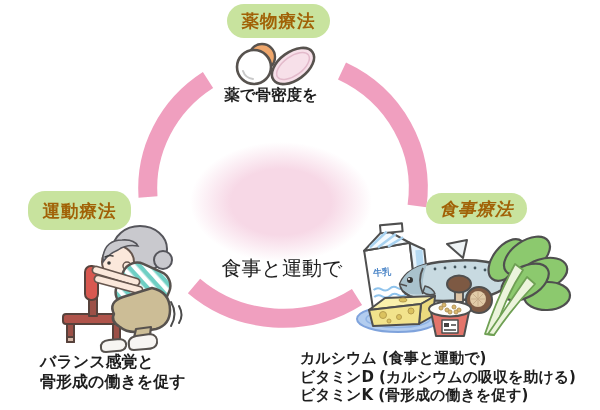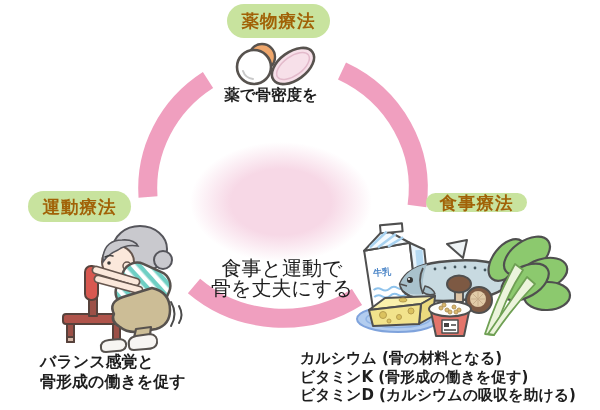--- a/index.html
+++ b/index.html
@@ -7,22 +7,22 @@
          font-family:"DejaVu Sans","Liberation Sans",sans-serif;color:var(--text,#1E1E1E);}
   .abs{position:absolute;}
   svg{position:absolute;overflow:visible;}
   .ring-path{fill:none;stroke:var(--ring-pink,#F09FBF);stroke-width:19;stroke-linecap:butt;}
   .blob{position:absolute;left:190px;top:142px;width:182px;height:120px;border-radius:50%;
         background:radial-gradient(closest-side,var(--center-blob-pink,#F7D8E6) 0%,var(--center-blob-pink,#F7D8E6) 55%,rgba(247,216,230,0) 100%);}
   .badge{position:absolute;background:var(--badge-green,#C8E39E);border-radius:17px;
          display:flex;align-items:center;justify-content:center;
          font-weight:700;font-size:17.5px;letter-spacing:1px;color:#a16207;}
   .badge-drug{left:227px;top:4px;width:103px;height:34px;}
-  .badge-exercise{left:28px;top:191px;width:103px;height:31px;text-align:right;}
-  .badge-diet{left:426px;top:193px;width:101px;height:19px;}
+  .badge-exercise{left:28px;top:191px;width:103px;height:39px;text-align:right;}
+  .badge-diet{left:426px;top:193px;width:101px;height:31px;font-style:italic;}
   .headline{left:180px;top:181px;width:205px;text-align:center;
             font-size:21px;font-weight:700;letter-spacing:0.5px;}
   .center-sub{left:192px;top:259px;width:180px;text-align:center;
               font-size:20px;font-weight:400;line-height:19.5px;}
   .desc-top{left:196px;top:86px;width:150px;text-align:center;
             font-size:15.5px;font-weight:700;line-height:19px;}
   .caption-left{left:40px;top:352px;font-size:16px;font-weight:600;line-height:19.5px;}
   .caption-right{left:300px;top:349px;font-size:15px;font-weight:600;line-height:18.5px;}
   .milk-label{font-size:9px;font-weight:700;fill:#4E87C8;font-family:"DejaVu Sans","Liberation Sans",sans-serif;}
 </style>
@@ -194,27 +194,26 @@
     <span>食事療法</span>
   </div>
 
   <div class="abs desc-top">
     <div>薬で骨密度を</div>
   </div>
 
 
   <div class="abs center-sub">
     <div>食事と運動で</div>
-    <div>骨を丈夫にする</div>
   </div>
 
   <div class="abs caption-left">
     <div>バランス感覚と</div>
     <div>骨形成の働きを促す</div>
   </div>
 
   <div class="abs caption-right">
-    <div>カルシウム (骨の材料となる)</div>
+    <div>カルシウム (食事と運動で)</div>
+    <div>ビタミンD (カルシウムの吸収を助ける)</div>
     <div>ビタミンK (骨形成の働きを促す)</div>
-    <div>ビタミンD (カルシウムの吸収を助ける)</div>
   </div>
 
 </div>
 
 </body></html>

